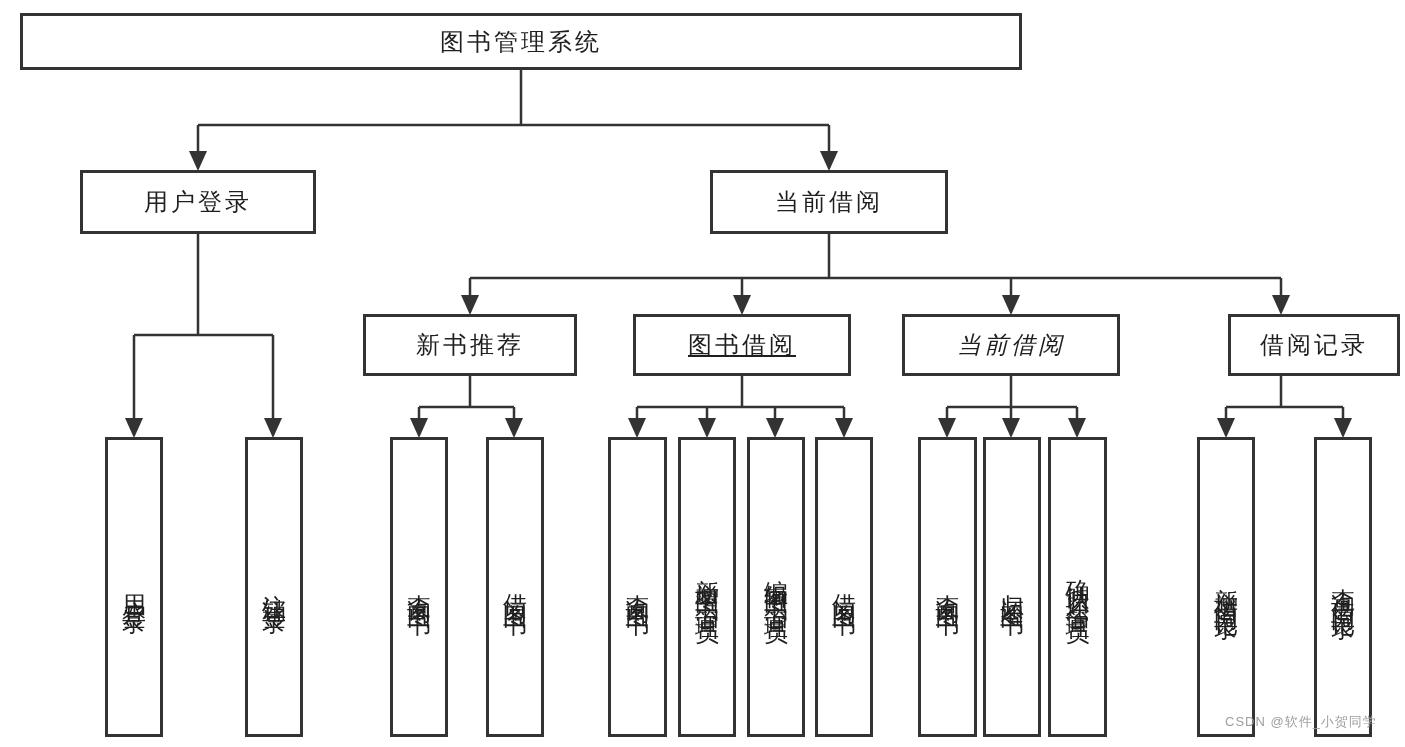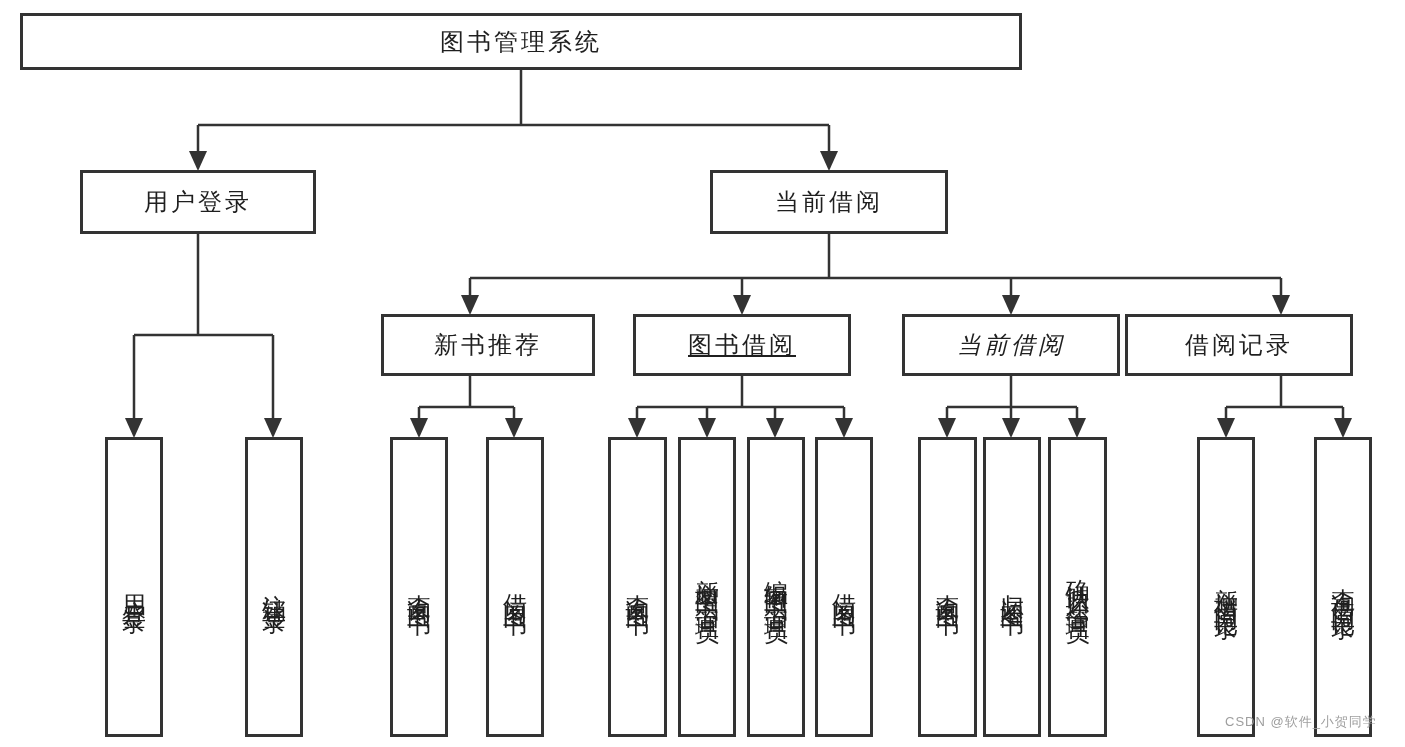--- a/index.html
+++ b/index.html
@@ -97,30 +97,30 @@
     <span class="h-label">图书管理系统</span>
   </div>
 
   <div class="box" style="left:80px; top:170px; width:236px; height:64px;">
     <span class="h-label">用户登录</span>
   </div>
   <div class="box" style="left:710px; top:170px; width:238px; height:64px;">
     <span class="h-label">当前借阅</span>
   </div>
 
-  <div class="box" style="left:363px; top:314px; width:214px; height:62px;margin-left:18px;">
+  <div class="box" style="left:363px; top:314px; width:214px; height:62px;">
     <span class="h-label">新书推荐</span>
   </div>
   <div class="box" style="left:633px; top:314px; width:218px; height:62px;text-decoration:underline;">
     <span class="h-label">图书借阅</span>
   </div>
   <div class="box" style="left:902px; top:314px; width:218px; height:62px;font-style:italic;">
     <span class="h-label">当前借阅</span>
   </div>
-  <div class="box" style="left:1125px; top:314px; width:228px; height:62px;">
+  <div class="box" style="left:1228px; top:314px; width:172px; height:62px;">
     <span class="h-label">借阅记录</span>
   </div>
 
   <div class="box leaf" style="left:105px; top:437px; width:58px; height:300px;">
     <span class="v-label">用户登录</span>
   </div>
   <div class="box leaf" style="left:245px; top:437px; width:58px; height:300px;">
     <span class="v-label">注销登录</span>
   </div>
 

